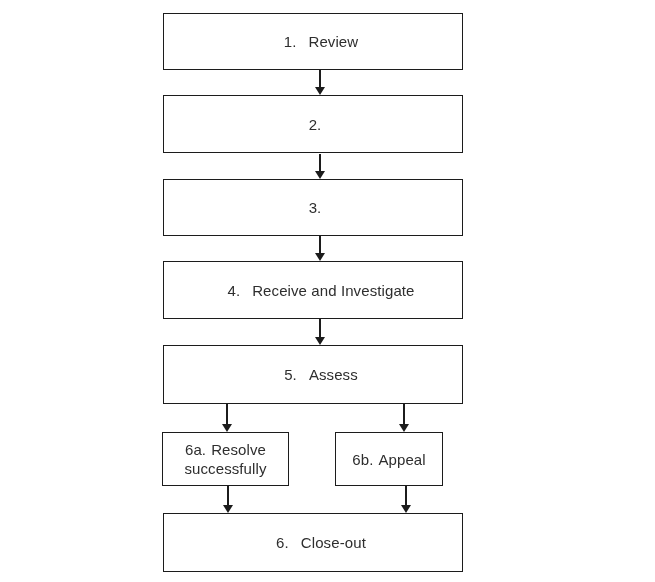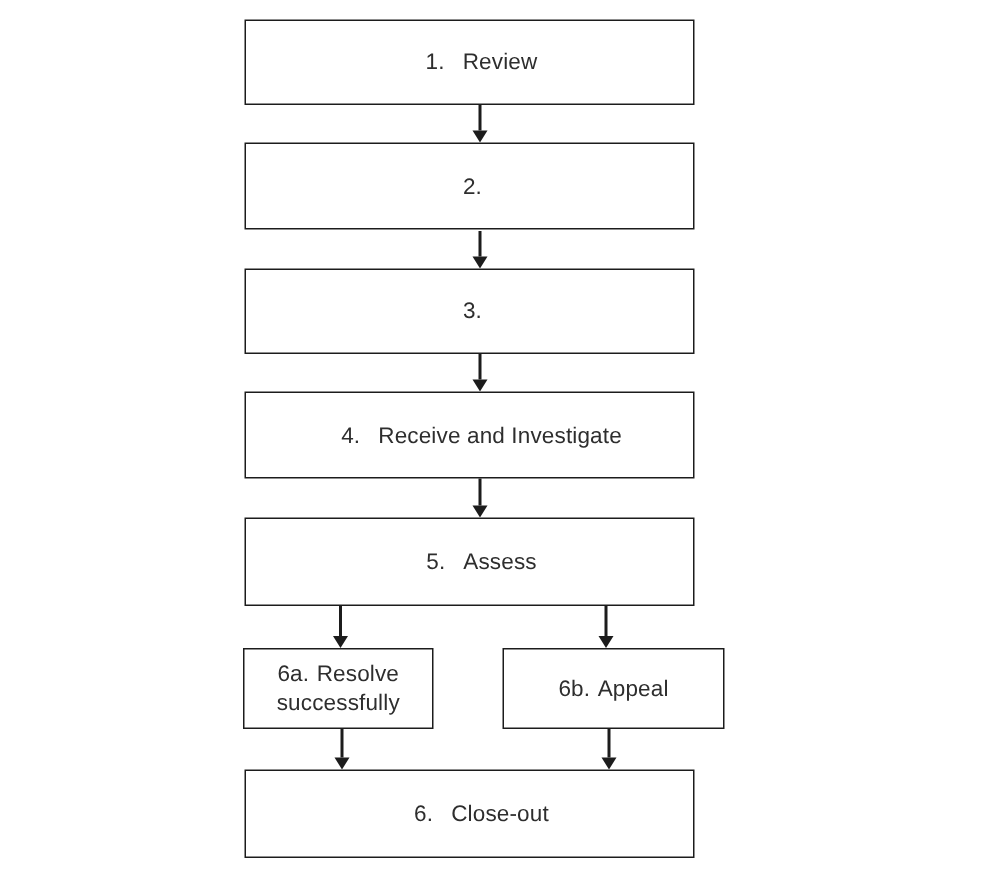--- a/index.html
+++ b/index.html
@@ -32,21 +32,21 @@
     width: 300px;
     padding-left: 16px; 
   }
   .n1 { top: 13px;  height: 57px; }
   .n2 { top: 95px;  height: 58px; }
   .n3 { top: 179px; height: 57px; }
   .n4 { top: 261px; height: 58px; }
   .n5 { top: 345px; height: 59px; }
   .n6 { top: 513px; height: 59px; }
   .n6a { left: 162px; top: 432px; width: 127px; height: 54px; }
-  .n6b { left: 335px; top: 432px; width: 148px; height: 54px; justify-content: center; }
+  .n6b { left: 335px; top: 432px; width: 108px; height: 54px; justify-content: center; }
   .node-split .txt {
     text-align: center;
     line-height: 19px;
     padding: 0 6px;
   }
   .num-wide { margin-right: 12px; white-space: nowrap; }
   .num { margin-right: 5px; white-space: nowrap; }
 
   .arrow {
     position: absolute;

